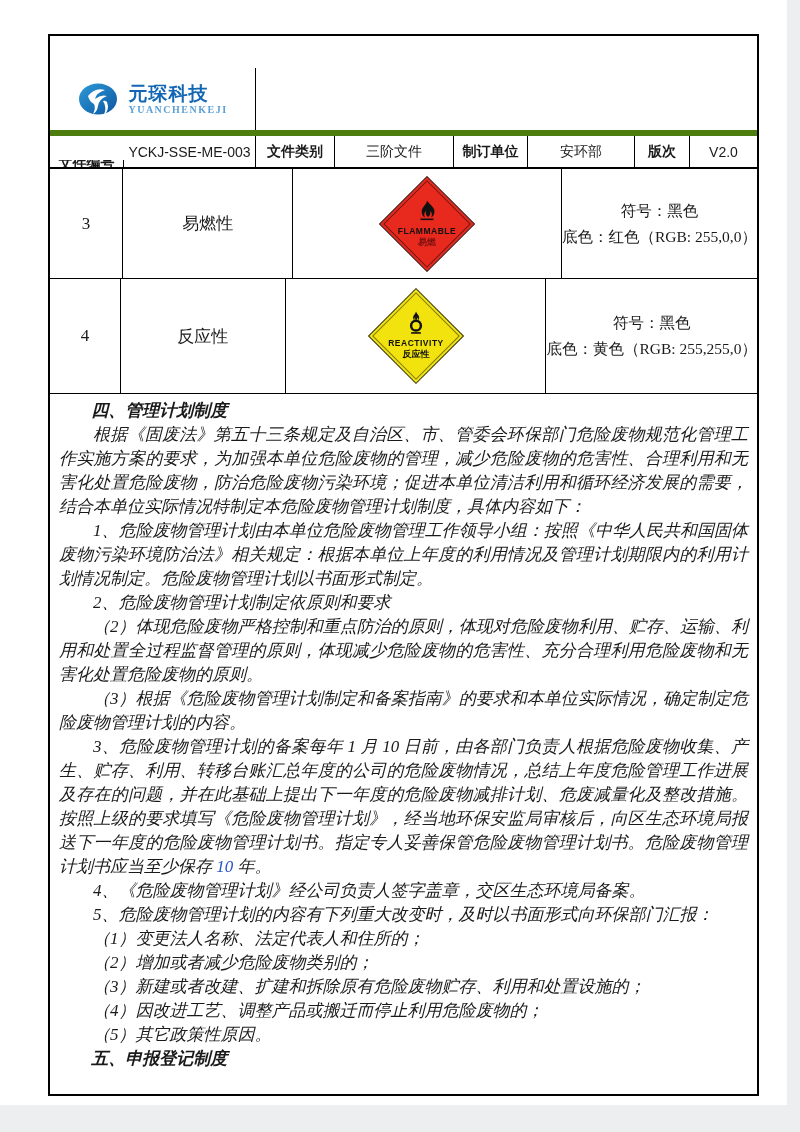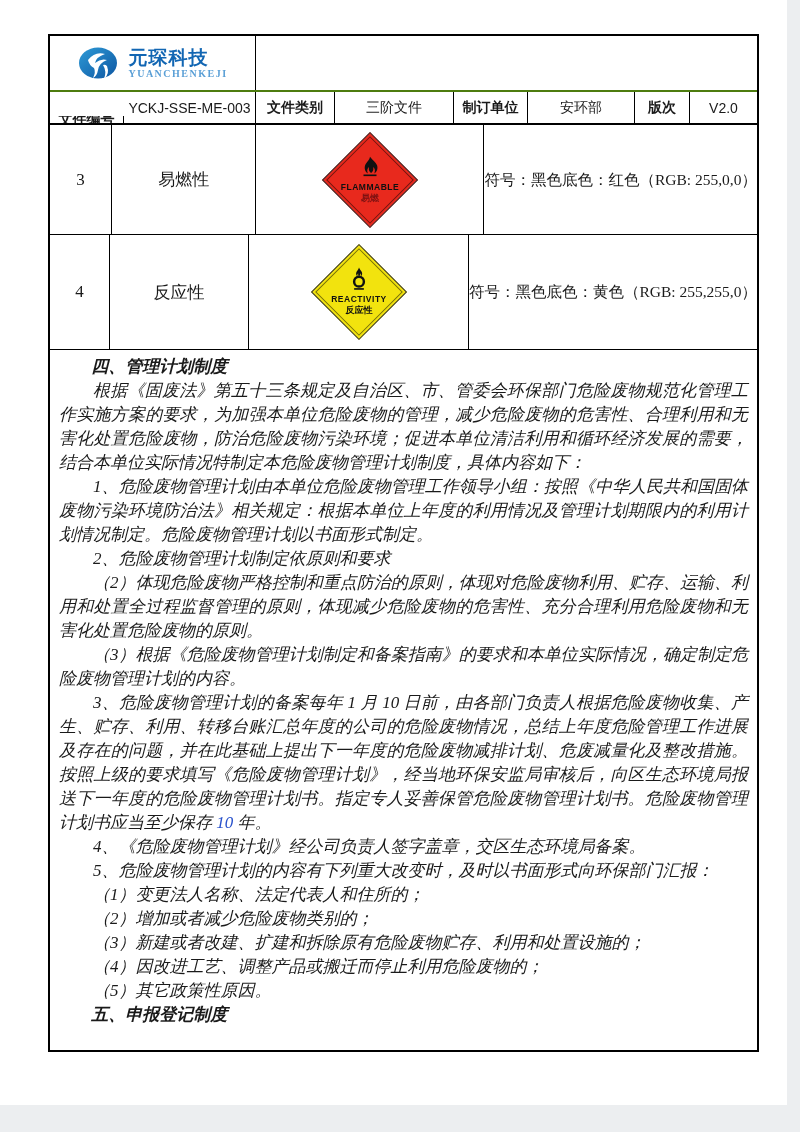--- a/index.html
+++ b/index.html
@@ -16,21 +16,21 @@
     width:787px; height:1105px;
     background:#ffffff;
   }
   .doc-frame {
     position:absolute; left:48px; top:34px;
     width:711px;
     border:2px solid #000;
     background:#fff;
   }
   
-  .hdr-row { display:flex; height:56px; border-bottom:2px solid #4d7c0f; }
+  .hdr-row { display:flex; height:68px; border-bottom:6px solid #4d7c0f;margin-top:32px; }
   .logo-cell {
     width:206px; border-right:1px solid #000;
     display:flex; align-items:center; justify-content:center; gap:7px;
   }
   .logo-mark { width:44px; height:36px; flex:0 0 auto; }
   .brand-block { display:flex; flex-direction:column; line-height:1; }
   .brand-cn { font-size:19px; font-weight:bold; color:#1266b3; letter-spacing:1px; }
   .brand-en { font-size:10px; color:#5a9fd6; font-family:Liberation Serif, serif; font-weight:bold; letter-spacing:1.5px; margin-top:2px; }
   .title-cell {
     flex:1; display:flex; align-items:center; justify-content:center;
@@ -48,21 +48,21 @@
   .c3 { width:79px; } .c4 { width:119px; }
   .c5 { width:74px; } .c6 { width:107px; }
   .c7 { width:55px; } .c8 { flex:1; font-family:"Liberation Sans",sans-serif; }
   
   .hz-row { display:flex; border-bottom:1px solid #000; }
   .hz-row.r3 { height:110px; }
   .hz-row.r4 { height:115px; }
   .hz-no { width:74px; border-right:1px solid #000; display:flex; align-items:center; justify-content:center; font-size:17px; }
   .hz-name { width:172px; border-right:1px solid #000; display:flex; align-items:center; justify-content:center; font-size:17px; }
   .hz-img { width:272px; border-right:1px solid #000; display:flex; align-items:center; justify-content:center; }
-  .hz-desc { flex:1; display:flex; flex-direction:row; align-items:center; justify-content:center; font-size:15.5px; line-height:26px; }
+  .hz-desc { flex:1; display:flex; flex-direction:column; align-items:center; justify-content:center; font-size:15.5px; line-height:26px; }
   .hz-desc .dl { white-space:nowrap; }
   
   .diamond-wrap { width:100px; height:100px; display:flex; align-items:center; justify-content:center; }
   .diamond {
     width:68px; height:68px; transform:rotate(45deg);
     border:1px solid #333; position:relative;
     display:flex; align-items:center; justify-content:center;
   }
   .diamond::after { content:""; position:absolute; inset:2px; border:1px solid rgba(0,0,0,.5); pointer-events:none; }
   .diamond-inner {

